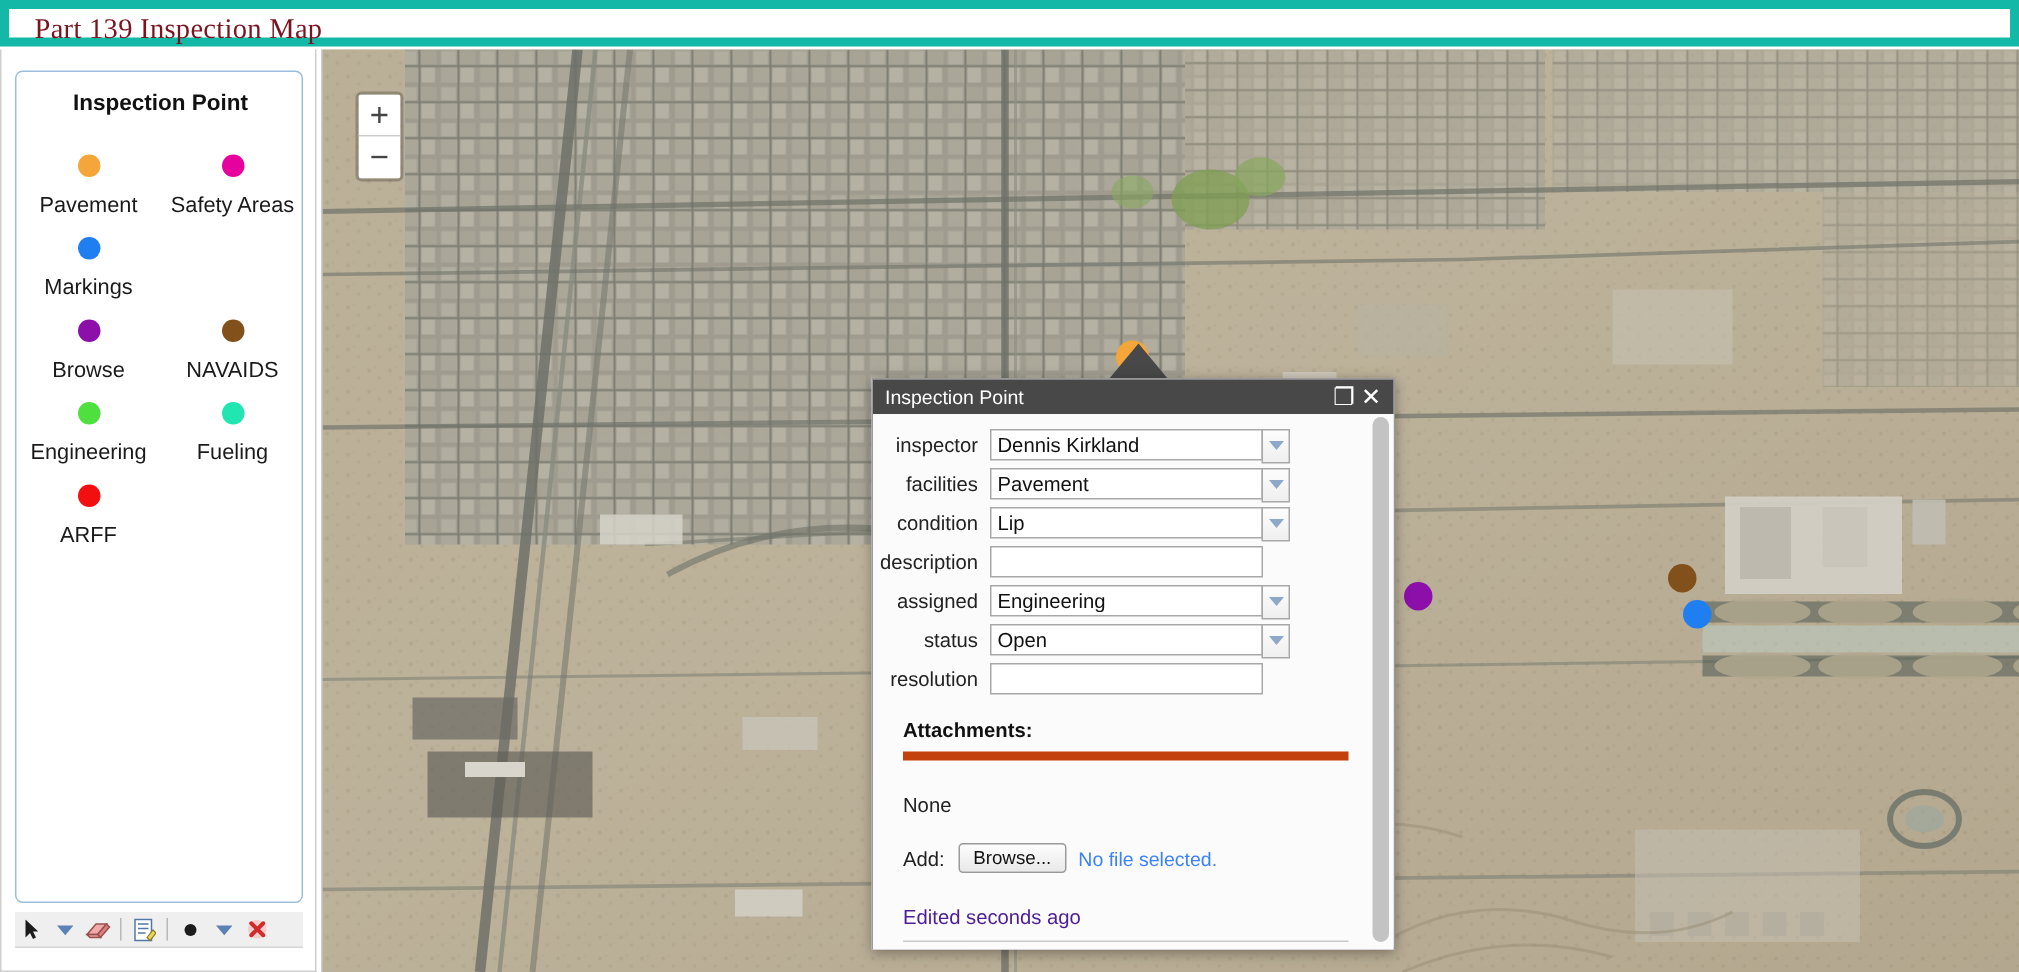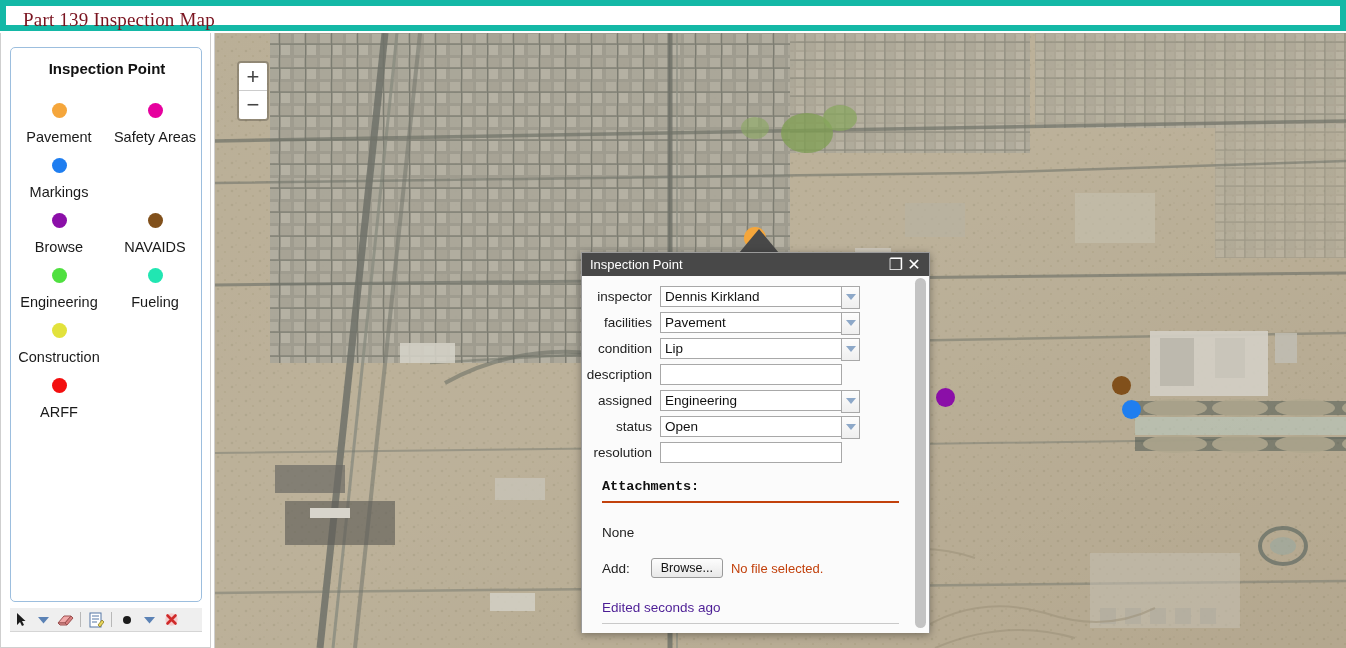--- a/index.html
+++ b/index.html
@@ -196,36 +196,35 @@
     border-top: 6px solid #8da8c8;
   }
 
   
   #attachments-section {
     position: absolute; left: 20px; top: 203px; width: 297px;
   }
   #attachments-heading {
     font-size: 13.5px; font-weight: bold; color: #111;
     padding-bottom: 7px;
-    border-bottom: 2px solid #c2410c;
-    font-family: Liberation Mono, monospace;
+    border-bottom: 6px solid #c2410c;
   }
   #attachments-none {
     margin-top: 22px; font-size: 13.5px; color: #222;
   }
   #attachment-add-row {
     margin-top: 18px; display: flex; align-items: center;
   }
-  #attach-add-label { font-size: 13.5px; color: #222; margin-right: 21px; }
+  #attach-add-label { font-size: 13.5px; color: #222; margin-right: 9px; }
   #browse-button {
     border: 1px solid #9a9a9a; border-radius: 3px;
     background: linear-gradient(#fdfdfd,#e8e8e8);
     padding: 2px 9px; font-size: 12.5px; color: #111;
   }
-  #no-file-text { font-size: 13px; color: #c2410c; margin-left: 8px; }
+  #no-file-text { font-size: 13px; color: #3b82f6; margin-left: 8px; }
   #edited-text {
     margin-top: 22px; font-size: 13.5px; color: #4c1d95;
     padding-bottom: 8px; border-bottom: 1px solid #c9c9c9;
   }
 </style>
 </head>
 <body>
 
 <div id="app-header">
   <div id="page-title">Part 139 Inspection Map</div>
@@ -266,24 +265,20 @@
           <div class="legend-cell">
             <div class="legend-dot" style="background: rgb(79, 224, 63);"></div>
             <div class="legend-label">Engineering</div>
           </div>
           <div class="legend-cell">
             <div class="legend-dot" style="background: rgb(33, 230, 178);"></div>
             <div class="legend-label">Fueling</div>
           </div>
         </div>
         <div class="legend-row">
-          <div class="legend-cell">
-            <div class="legend-dot" style="background: rgb(226, 226, 60);"></div>
-            <div class="legend-label">Construction</div>
-          </div>
         </div>
         <div class="legend-row">
           <div class="legend-cell">
             <div class="legend-dot" style="background: rgb(243, 15, 15);"></div>
             <div class="legend-label">ARFF</div>
           </div>
           <div class="legend-cell"></div>
         </div>
       </div>
   </div>

